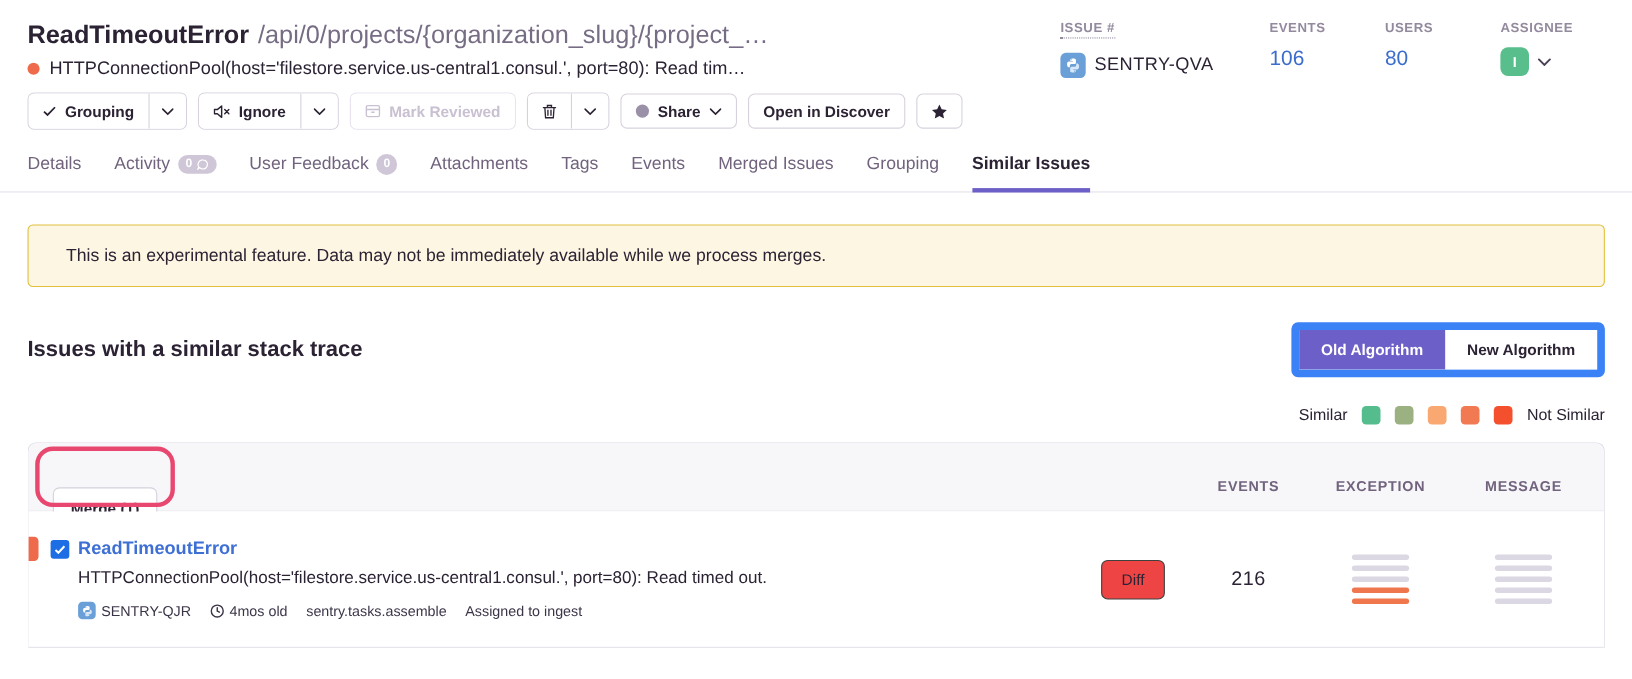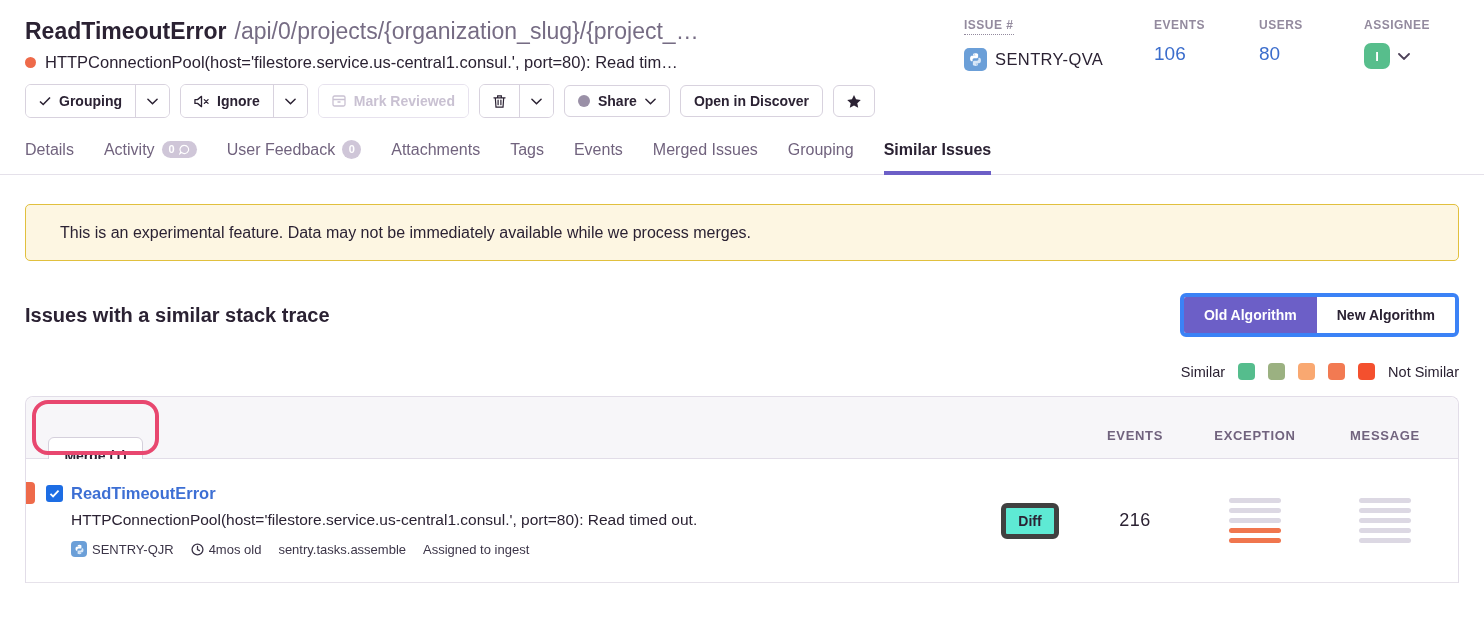--- a/index.html
+++ b/index.html
@@ -57,21 +57,21 @@
   .badge{background:#cfc6d8;color:#fff;font-size:11px;font-weight:700;border-radius:10px;padding:3px 7px;display:inline-flex;align-items:center;gap:4px;line-height:1;}
   .badge.round{width:19px;height:19px;padding:0;justify-content:center;border-radius:50%;}
 
   
   .banner{margin:29px 25px 0 25px;height:57px;display:flex;align-items:center;padding-left:34px;
     background:var(--banner-bg);border:1px solid var(--banner-border);border-radius:5px;font-size:16px;color:#2b2233;}
 
   
   .section-head{display:flex;justify-content:space-between;align-items:center;margin:32px 25px 0 25px;}
   .section-title{font-size:20px;font-weight:700;color:#2b2233;}
-  .toggle{display:flex;border-radius:6px;overflow:hidden;border:4px solid #3b82f6;align-items:center;}
+  .toggle{display:flex;border-radius:6px;overflow:hidden;border:7px solid #3b82f6;align-items:center;}
   .toggle-btn{height:36px;padding:0 20px;font-size:14px;font-weight:700;border:none;background:#fff;color:#2b2233;cursor:pointer;font-family:inherit;}
   .toggle-btn.active{background:var(--accent-purple);color:#fff;}
 
   
   .legend{display:flex;justify-content:flex-end;align-items:center;gap:13px;margin:26px 25px 0 25px;font-size:14.5px;color:#2b2233;}
   .legend .swatch{width:17px;height:17px;border-radius:4px;display:inline-block;}
 
   
   .sim-table{margin:16px 25px 0 25px;border:1px solid #e2dde8;border-bottom:none;border-radius:8px 8px 0 0;}
   .tgrid{display:grid;grid-template-columns:1fr 100px 110px 130px 130px;align-items:center;padding-right:8px;}
@@ -85,22 +85,22 @@
   .level-bar{position:absolute;left:0;top:23px;width:9px;height:22px;background:var(--level-orange);border-radius:0 4px 4px 0;}
   .row-main{padding-left:20px;min-width:0;}
   .row-line1{display:flex;align-items:center;gap:8px;white-space:nowrap;}
   .checkbox{width:17px;height:17px;border-radius:3px;background:var(--checkbox-blue);color:#fff;display:flex;align-items:center;justify-content:center;flex:none;cursor:pointer;}
   .row-title{color:var(--link-blue);font-size:16.5px;font-weight:700;cursor:pointer;}
   .row-culprit{color:#8d8299;font-size:15.5px;}
   .row-line2{margin-left:25px;margin-top:8px;font-size:15.5px;color:#2b2233;white-space:nowrap;}
   .row-line3{margin-left:25px;margin-top:12px;display:flex;align-items:center;gap:17px;font-size:13px;color:#3c3548;}
   .meta-item{display:flex;align-items:center;gap:5px;white-space:nowrap;}
   .short-id{font-weight:500;}
-  .diff-btn{justify-self:center;width:58px;height:36px;background:#5eead4;border:5px solid #404040;border-radius:6px;
-    font-size:14px;font-weight:700;color:#2b2233;cursor:pointer;font-family:inherit;}
+  .diff-btn{justify-self:center;width:58px;height:36px;background:#ef4444;border:1px solid #404040;border-radius:6px;
+    font-size:14px;font-weight:400;color:#2b2233;cursor:pointer;font-family:inherit;}
   .events-count{text-align:center;font-size:18px;color:#2b2233;letter-spacing:.5px;}
   .spectrum{display:flex;flex-direction:column;align-items:center;gap:5px;}
   .spectrum .swatch{display:block;width:52px;height:5px;border-radius:2.5px;}
 </style>
 </head>
 <body>
 
 <div class="page">
 
   <header class="issue-header">

